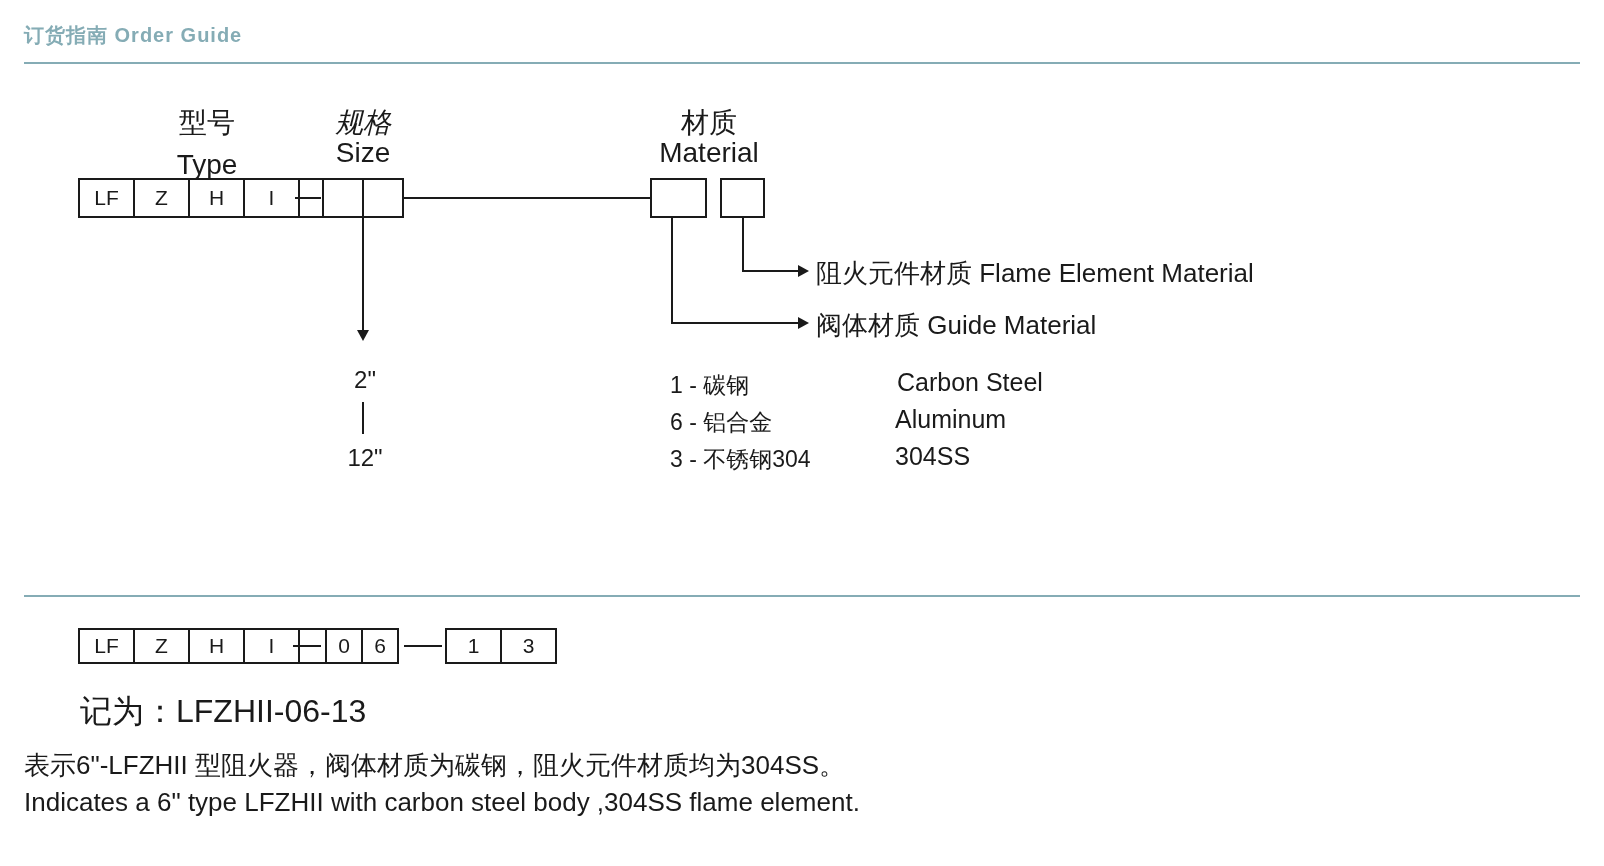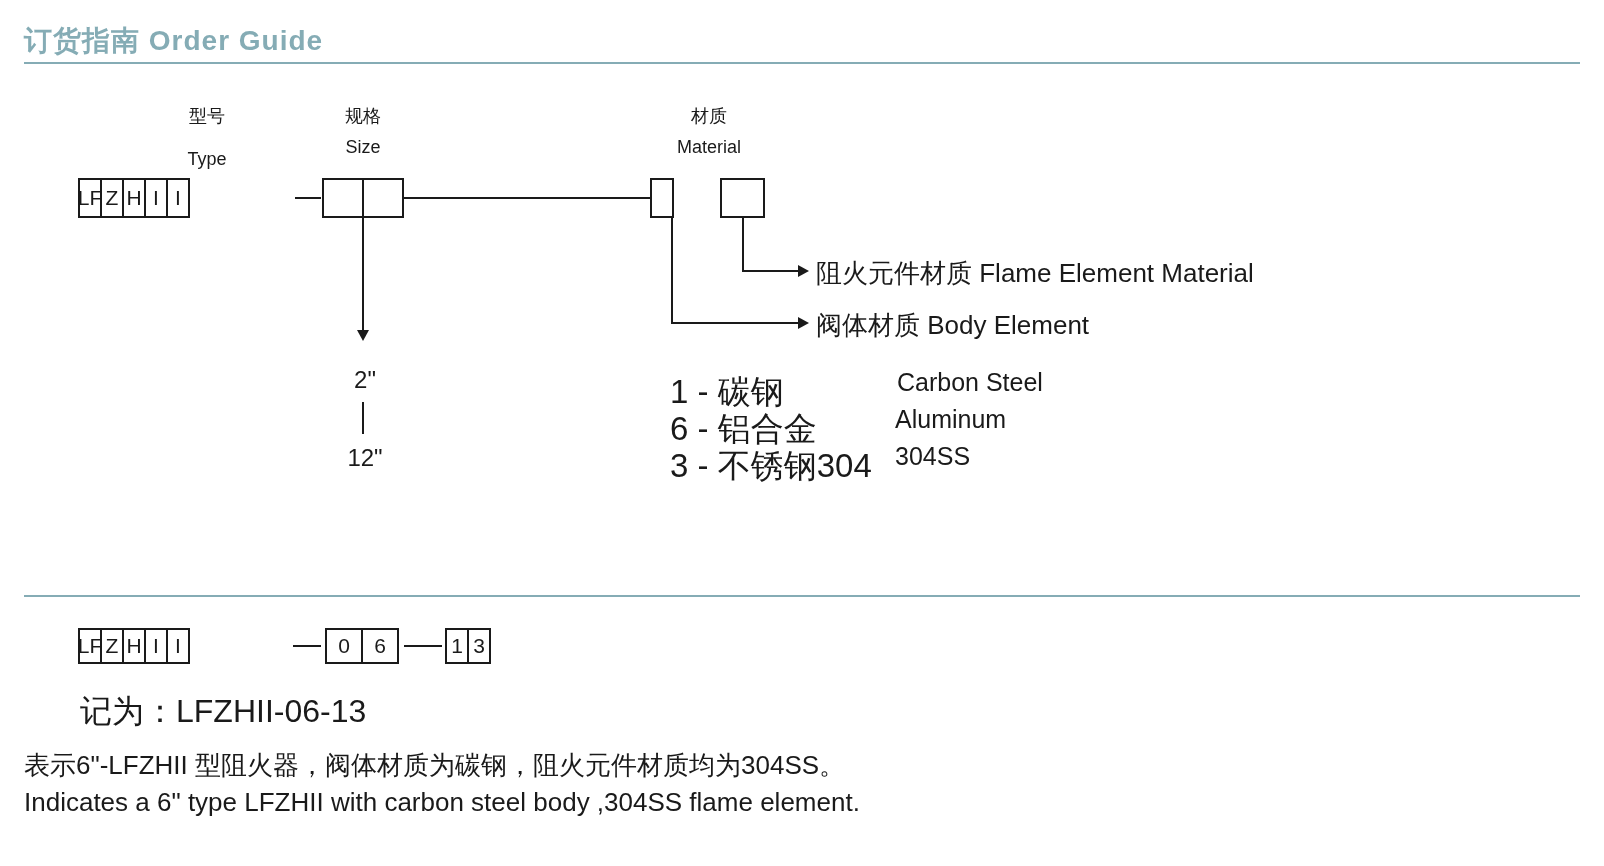--- a/index.html
+++ b/index.html
@@ -1,58 +1,58 @@
 <!DOCTYPE html>
 <html><head>
 <meta charset="utf-8">
 <style>
   * { margin:0; padding:0; box-sizing:border-box; }
   html,body { width:1604px; height:866px; background:#ffffff; font-family:"Liberation Sans","DejaVu Sans",sans-serif; color:#1a1a1a; }
   .page { position:relative; width:1604px; height:866px; background:#fff; overflow:hidden; }
 
-  .section-title { position:absolute; left:24px; font-size:28px; font-weight:bold; color:#85acb5; letter-spacing:1px; }
+  .section-title { position:absolute; left:24px; font-size:20px; font-weight:bold; color:#85acb5; letter-spacing:1px; }
   .section-rule { position:absolute; left:24px; width:1556px; height:2px; background:#85acb5; }
 
-  .grp-label { position:absolute; font-size:18px; color:#1a1a1a; text-align:center; transform:translateX(-50%); white-space:nowrap; }
+  .grp-label { position:absolute; font-size:28px; color:#1a1a1a; text-align:center; transform:translateX(-50%); white-space:nowrap; }
 
   .cellrow { position:absolute; display:flex; }
   .cell { height:40px; border:2px solid #1a1a1a; margin-left:-2px; display:flex; align-items:center; justify-content:center; font-size:21px; background:#fff; }
   .cell:first-child { margin-left:0; }
-  .cell.w43 { width:24px; }
+  .cell.w43 { width:57px; }
   .cell.w42 { width:42px; }
   .cell.w45 { width:45px; }
   .cell.h36 { height:36px; font-size:21px; }
   .cell.w38 { width:38px; }
 
   .hline { position:absolute; height:2px; background:#1a1a1a; }
   .vline { position:absolute; width:2px; background:#1a1a1a; }
   .arrow-down { position:absolute; width:0; height:0; border-left:6px solid transparent; border-right:6px solid transparent; border-top:11px solid #1a1a1a; }
   .arrow-right { position:absolute; width:0; height:0; border-top:6px solid transparent; border-bottom:6px solid transparent; border-left:11px solid #1a1a1a; }
 
   .callout-text { position:absolute; font-size:26px; white-space:nowrap; }
   .size-val { position:absolute; font-size:24px; transform:translateX(-50%); white-space:nowrap; }
 
-  .opt-code { position:absolute; font-size:33px; white-space:nowrap; }
+  .opt-code { position:absolute; font-size:23px; white-space:nowrap; }
   .opt-en { position:absolute; font-size:25px; white-space:nowrap; }
 
   .plain-text { position:absolute; font-size:32px; white-space:nowrap; }
   .desc { position:absolute; font-size:26px; white-space:nowrap; }
 </style>
 </head>
 <body>
 
 <div class="page">
 
   <div class="section-title" style="top:22px;">订货指南 Order Guide</div>
   <div class="section-rule" style="top:62px;"></div>
 
   <div class="grp-label" style="left:207px; top:104px;">型号</div>
   <div class="grp-label" style="left:207px; top:137px;margin-top:12px;">Type</div>
 
-  <div class="grp-label" style="left:363px; top:104px;">规格</div>
+  <div class="grp-label" style="left:363px; top:104px;font-style:italic;">规格</div>
   <div class="grp-label" style="left:363px; top:137px;">Size</div>
 
   <div class="grp-label" style="left:709px; top:104px;">材质</div>
   <div class="grp-label" style="left:709px; top:137px;">Material</div>
 
   <div class="cellrow" style="left:78px; top:178px;">
     <div class="cell w43">LF</div>
     <div class="cell w43">Z</div>
     <div class="cell w43">H</div>
     <div class="cell w43">I</div>
@@ -83,21 +83,21 @@
   <div class="size-val" style="left:365px; top:444px;">12"</div>
 
   <div class="vline" style="left:742px; top:218px; height:54px;"></div>
   <div class="hline" style="left:742px; top:270px; width:58px;"></div>
   <div class="arrow-right" style="left:798px; top:265px;"></div>
   <div class="callout-text" style="left:816px; top:256px;">阻火元件材质  Flame  Element  Material</div>
 
   <div class="vline" style="left:671px; top:218px; height:106px;"></div>
   <div class="hline" style="left:671px; top:322px; width:129px;"></div>
   <div class="arrow-right" style="left:798px; top:317px;"></div>
-  <div class="callout-text" style="left:816px; top:308px;">阀体材质 Body Element</div>
+  <div class="callout-text" style="left:816px; top:308px;">阀体材质 Guide Material</div>
 
   <div class="opt-code" style="left:670px; top:370px;">1 - 碳钢</div>
   <div class="opt-en" style="left:897px; top:368px;">Carbon Steel</div>
 
   <div class="opt-code" style="left:670px; top:407px;">6 - 铝合金</div>
   <div class="opt-en" style="left:895px; top:405px;">Aluminum</div>
 
   <div class="opt-code" style="left:670px; top:444px;">3 - 不锈钢304</div>
   <div class="opt-en" style="left:895px; top:442px;">304SS</div>
 

